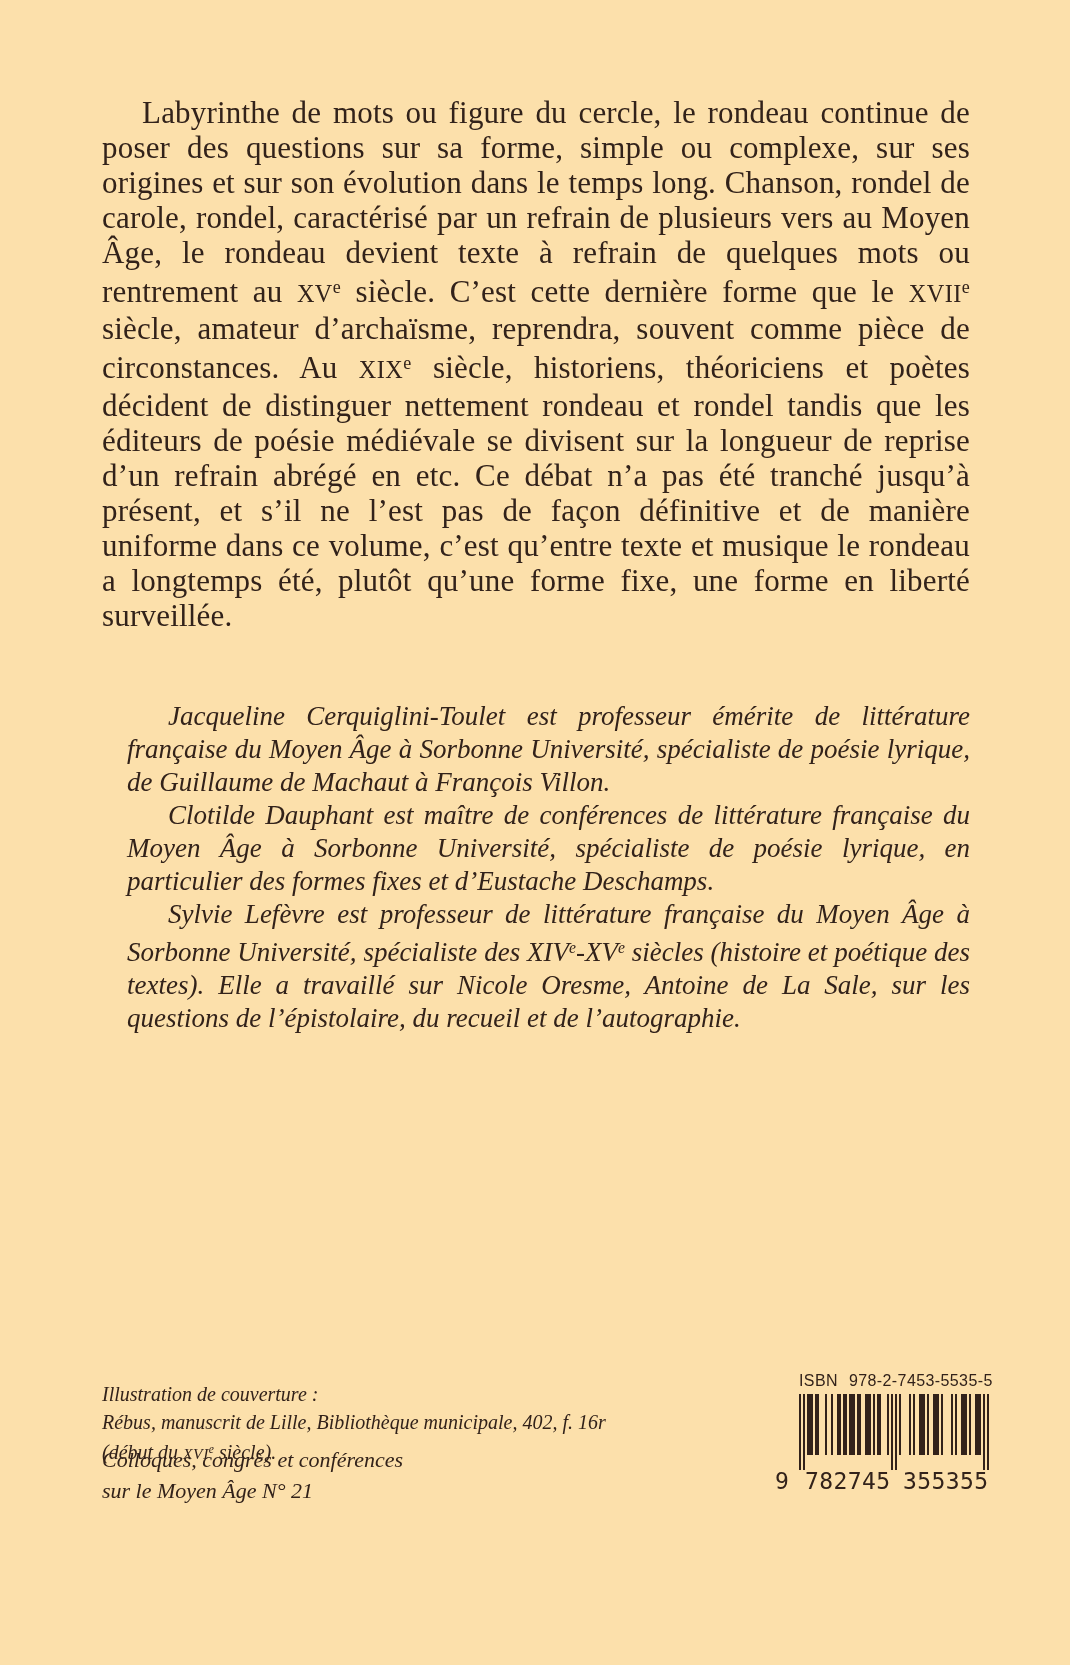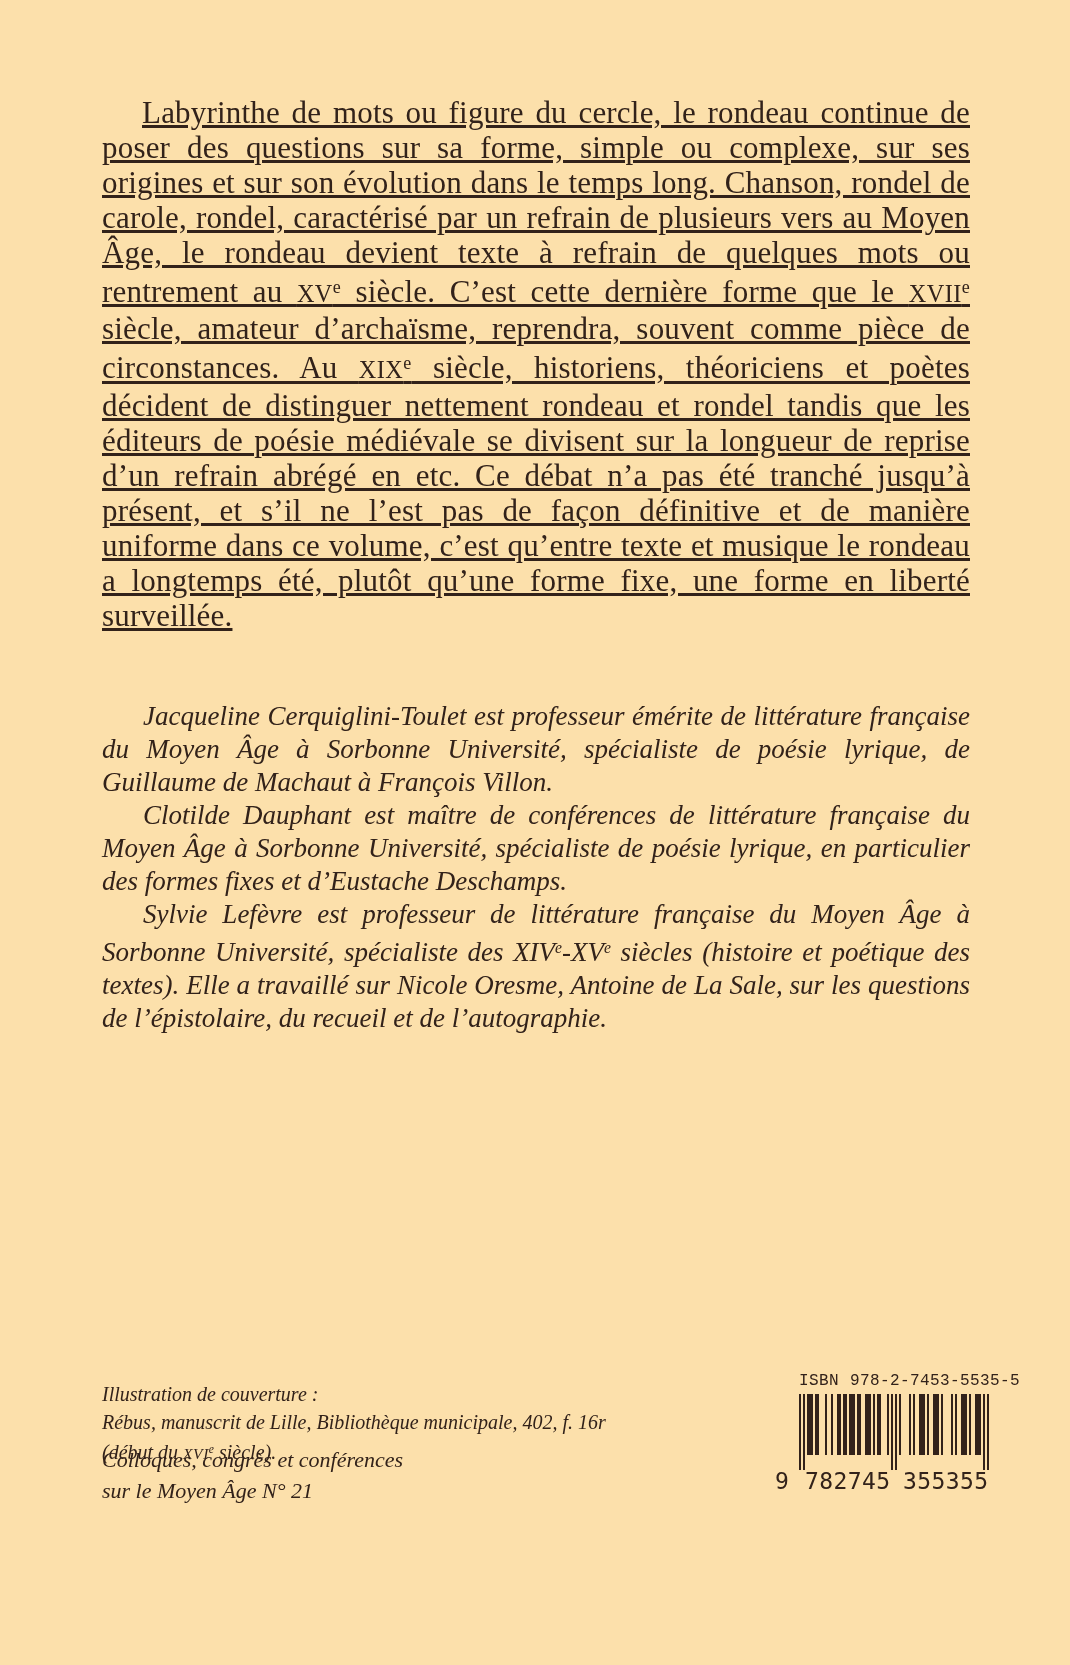--- a/index.html
+++ b/index.html
@@ -6,43 +6,43 @@
   * { margin:0; padding:0; box-sizing:border-box; }
   html,body { background:var(--bg); }
   .cover {
     position:relative; width:1070px; height:1665px;
     background:var(--bg); color:var(--ink);
     font-family:"Liberation Serif", serif; overflow:hidden;
   }
   .blurb {
     position:absolute; left:102px; top:95px; width:868px;
     font-size:31px; line-height:35px; text-align:justify;
-    text-indent:40px; letter-spacing:0.2px;text-decoration:underline;
+    text-indent:40px; letter-spacing:0.2px;
   }
   .sc  { font-size:0.78em; letter-spacing:0.5px; }
   .sup { font-size:0.58em; vertical-align:0.52em; }
   .bios {
     position:absolute; left:102px; top:700px; width:868px;
     font-style:italic; font-size:27px; line-height:33px; text-align:justify;
   }
-  .bios p { text-indent:41px; }
+  .bios p { text-indent:41px;margin-left:25px; }
   .credit {
     position:absolute; left:102px; top:1332px; width:640px;
     font-style:italic; font-size:20px; line-height:28px;margin-top:48px;
   }
   .series {
     position:absolute; left:102px; top:1444px; width:480px;
     font-style:italic; font-size:22px; line-height:31px;
   }
   .isbn-block {
     position:absolute; left:775px; top:1372px; width:230px; height:120px;
   }
   .isbn-line {
     position:absolute; left:24px; top:0; white-space:nowrap;
-    font-family:Liberation Mono, monospace; font-size:16px;
+    font-family:Liberation Sans, sans-serif; font-size:16px;
     letter-spacing:0.4px; color:var(--ink);text-align:right;
   }
   .isbn-line .num { margin-left:11px; }
   .bars { position:absolute; left:24px; top:22px; width:190px; height:76px; }
   .bar  { position:absolute; top:0; width:2px; height:61px; background:var(--ink); }
   .bar.guard { height:76px; }
   .ean-digits {
     position:absolute; top:96px; left:0; width:230px; height:24px;
     font-family:"DejaVu Sans Mono", monospace; font-size:23px; color:var(--ink);
   }

